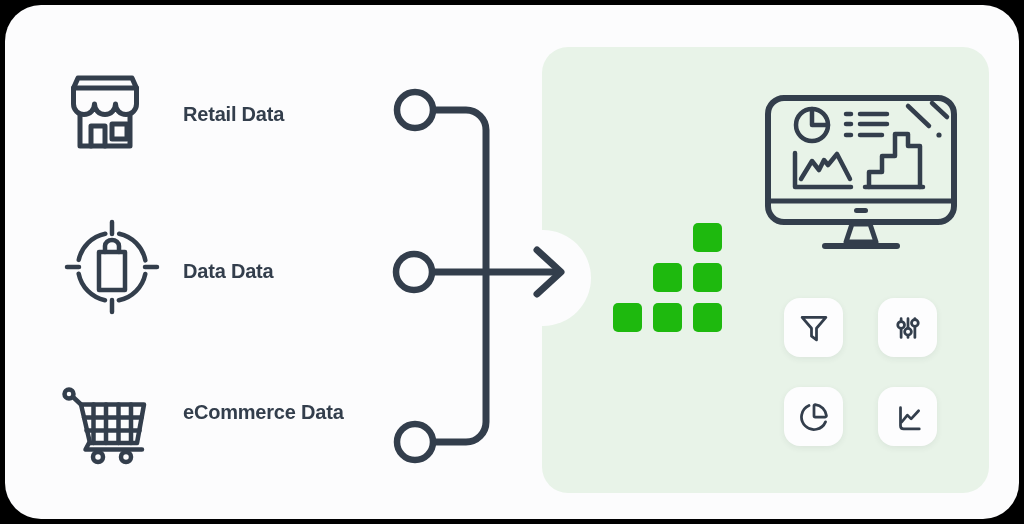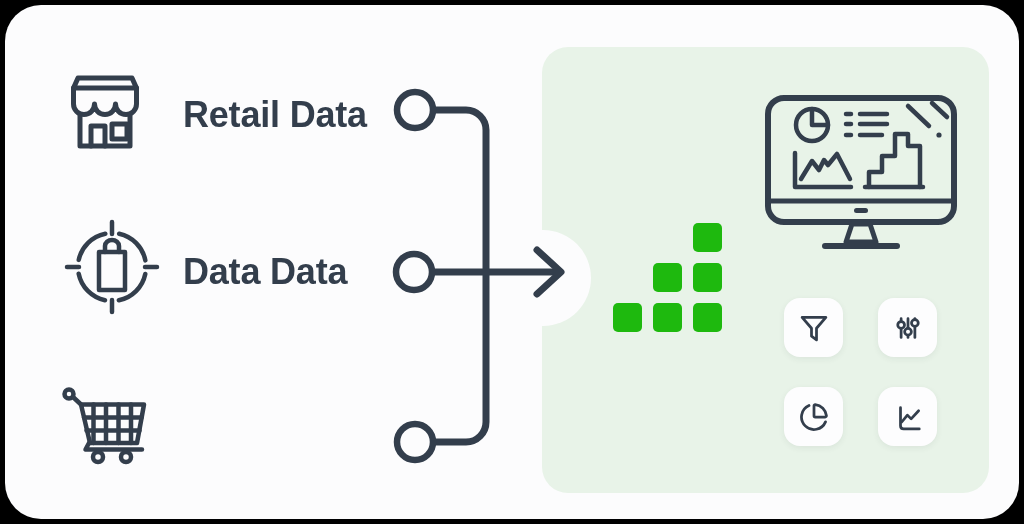--- a/index.html
+++ b/index.html
@@ -11,21 +11,21 @@
     --tile:#fdfdfe;
   }
   *{margin:0;padding:0;box-sizing:border-box;}
   html,body{background:var(--background);}
   .stage{position:relative;width:1024px;height:524px;background:var(--background);overflow:hidden;
          font-family:"Liberation Sans","DejaVu Sans",sans-serif;}
   .card{position:absolute;left:5px;top:5px;width:1014px;height:514px;background:var(--card);border-radius:36px;}
 
   
   .src-icon{position:absolute;}
-  .src-label{position:absolute;left:178px;color:var(--ink);font-size:36px;font-weight:700;
+  .src-label{position:absolute;left:178px;color:var(--ink);font-size:20px;font-weight:700;
              letter-spacing:-0.2px;line-height:33px;}
   .lbl-1{top:93px;}
   .lbl-2{top:250px;}
   .lbl-3{top:391px;width:205px;}
 
   
   .connector{position:absolute;left:0;top:0;pointer-events:none;}
 
   
   .panel{position:absolute;left:537px;top:42px;width:447px;height:446px;border-radius:26px;background:var(--panel-green);}
@@ -146,20 +146,21 @@
 
     <svg class="src-icon" style="left:55px;top:378px" width="90" height="84" viewBox="0 0 90 84">
       <circle class="sA" cx="9" cy="11" r="4.5"></circle>
       <path class="sA" d="M13,14 L21,21.5"></path>
       <path class="sA" d="M21,21.5 H84 L77,60 H30 Z"></path>
       <path class="sA" d="M33.5,21.5 V60 M46,21.5 V60 M58.5,21.5 V60 M71,21.5 V60 M24,34.5 H81.5 M26.5,47.5 H79.5"></path>
       <path class="sA" d="M29,60 L25.5,66.5 H82"></path>
       <circle class="sA" cx="38" cy="74" r="5"></circle>
       <circle class="sA" cx="66" cy="74" r="5"></circle>
     </svg>
+    <div class="src-label lbl-3">eCommerce Data</div>
 
     <svg class="connector" width="1024" height="524" viewBox="0 0 1024 524" style="left:-5px;top:-5px">
       <path class="s7" d="M433,110 H466 A20,20 0 0 1 486,130 V422 A20,20 0 0 1 466,442 H433"></path>
       <path class="s7" d="M432,272 H553"></path>
       <path class="s7" d="M537,250 L561,272 L537,294"></path>
       <circle class="ccircle" cx="415" cy="110" r="18"></circle>
       <circle class="ccircle" cx="414" cy="272" r="18"></circle>
       <circle class="ccircle" cx="415" cy="442" r="18"></circle>
     </svg>
 

